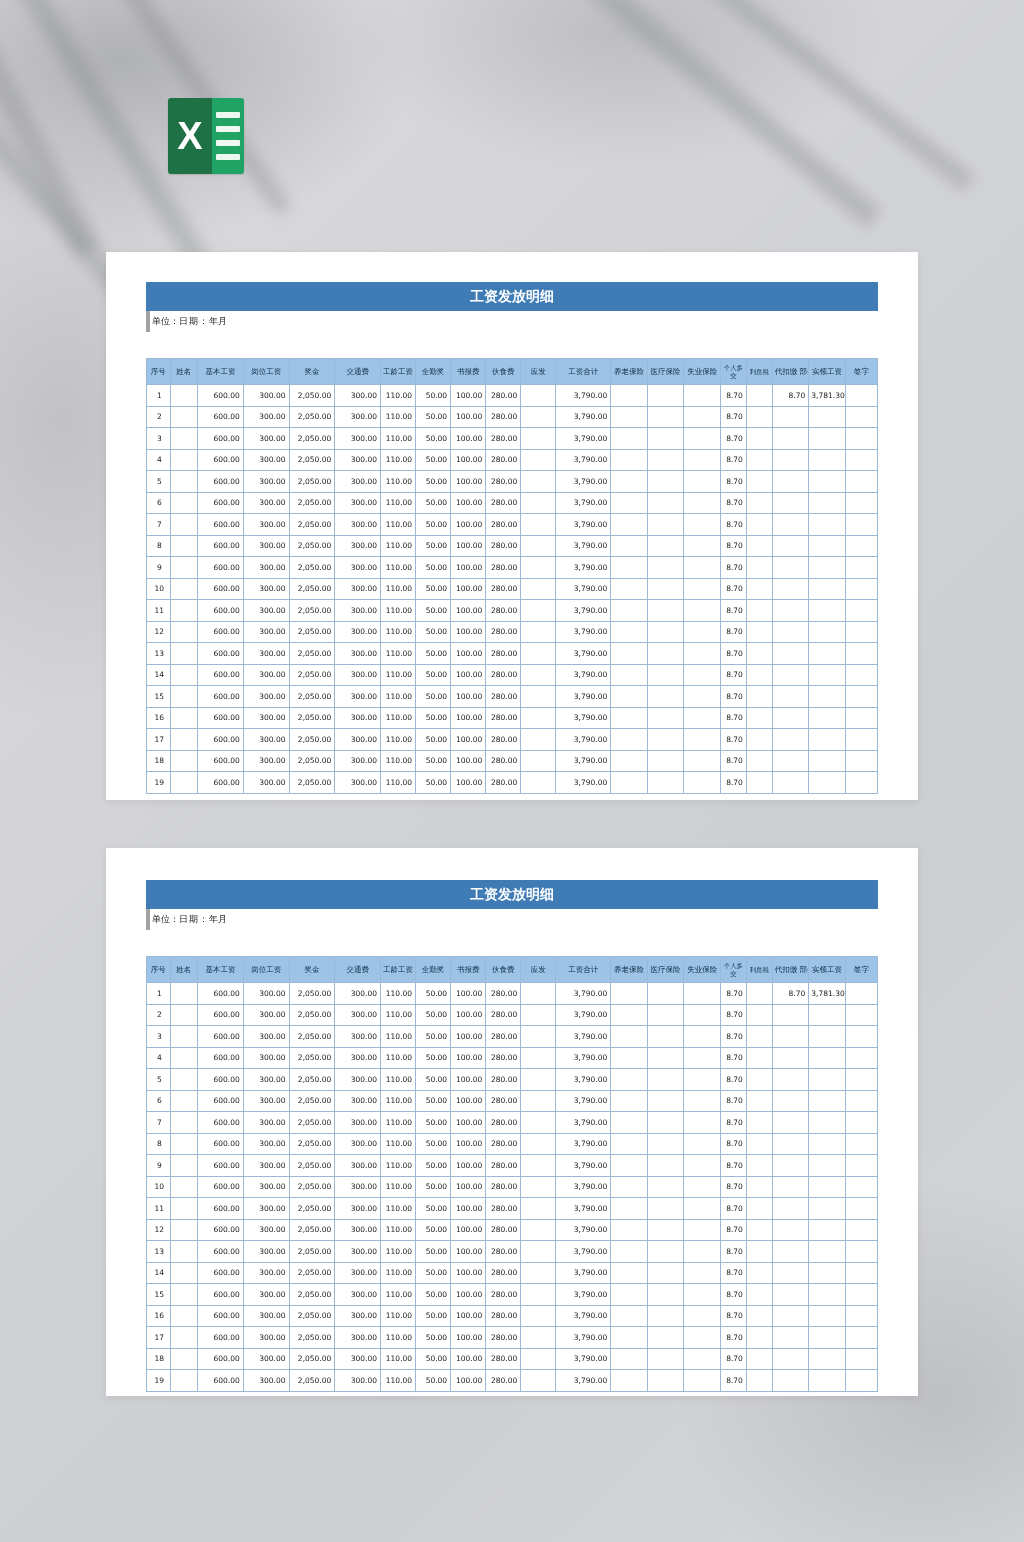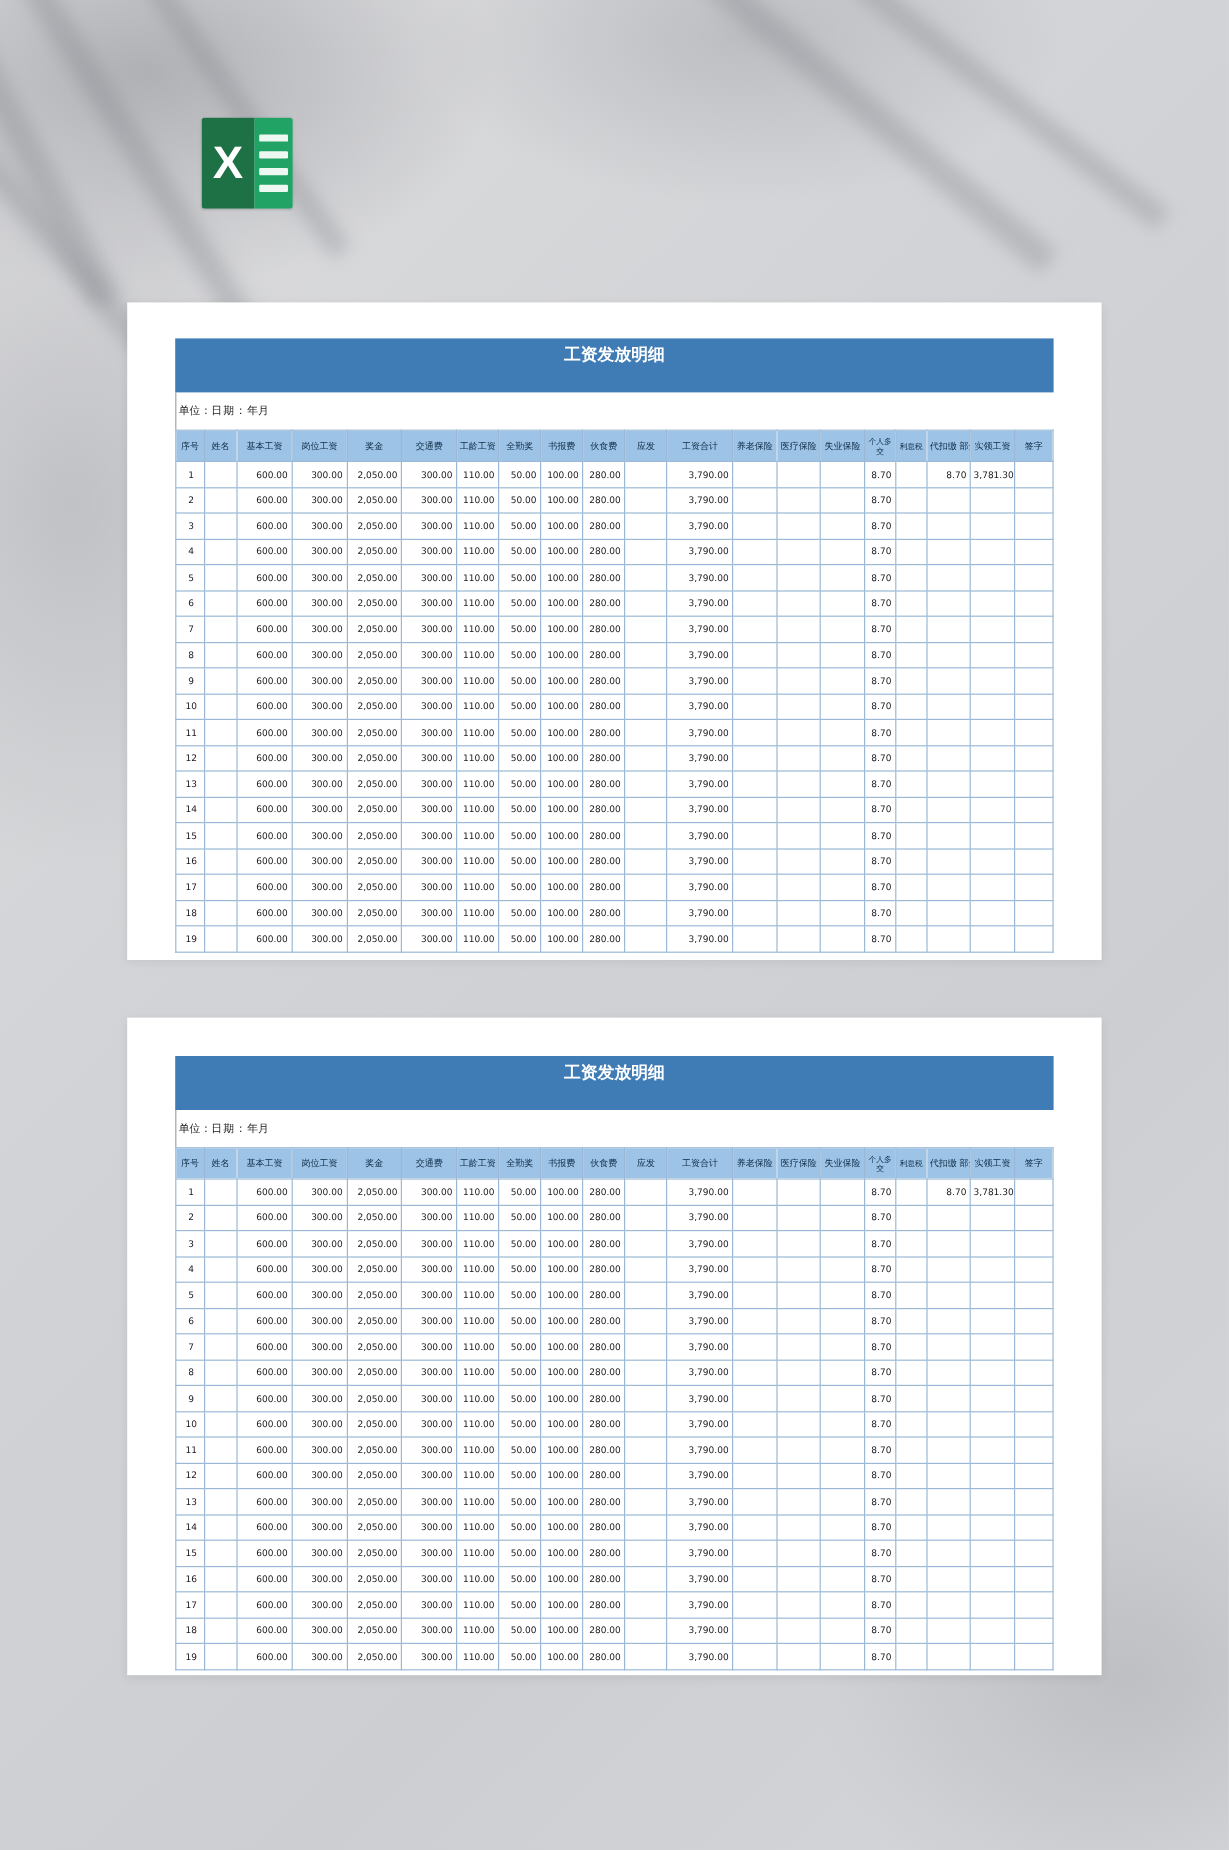--- a/index.html
+++ b/index.html
@@ -97,40 +97,41 @@
   }
   .sheet-2 .sheet-inner { padding-top: 32px; }
 
   .title-bar {
     background: #3f7cb6;
     color: #ffffff;
     text-align: center;
     font-size: 14px;
     font-weight: bold;
     line-height: 29px;
-    height: 45px;
+    height: 29px;
     font-family: "DejaVu Sans", sans-serif;
   }
   .meta-row {
     display: flex;
     align-items: center;
-    height: 31px;
+    height: 21px;
     font-size: 9px;
     color: #222;
     font-family: "DejaVu Sans", sans-serif;
-    border-left: 1px solid #a3a3a3;
+    border-left: 4px solid #a3a3a3;
   }
   .meta-unit { padding-left: 2px; }
   .meta-date { letter-spacing: 1px; }
 
   table.salary {
     border-collapse: collapse;
     width: 100%;
     table-layout: fixed;
     font-family: "DejaVu Sans", sans-serif;
+    margin-top: 26px;
   }
   table.salary th, table.salary td {
     border: 1px solid #9bb9d6;
     font-size: 7.5px;
     font-weight: normal;
     color: #1a1a1a;
     height: 20.5px;
     padding: 0 2px;
     overflow: hidden;
     white-space: nowrap;

